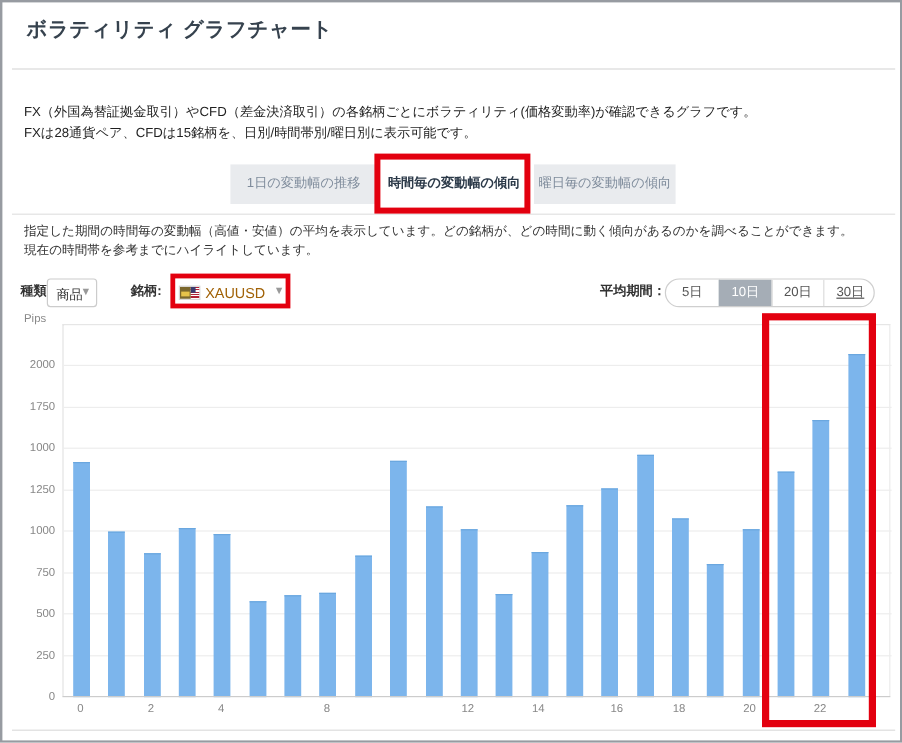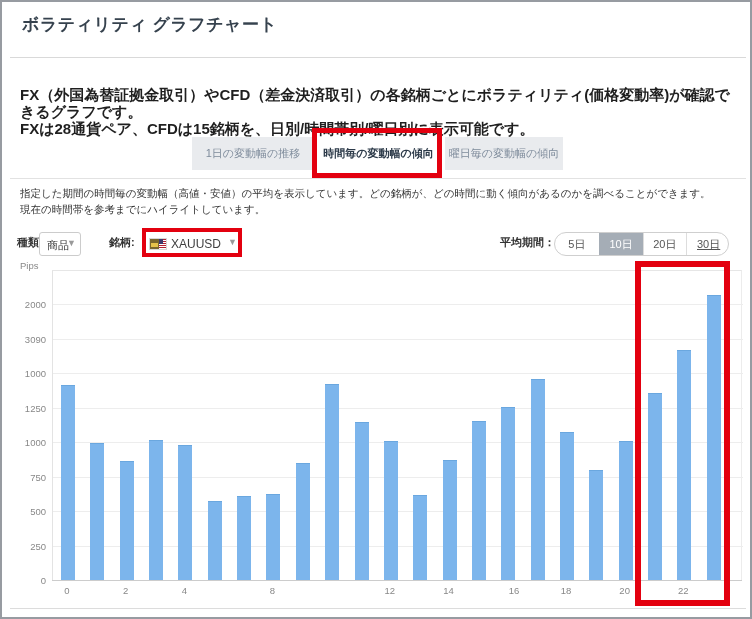--- a/index.html
+++ b/index.html
@@ -3,42 +3,42 @@
 <meta charset="utf-8">
 <style>
   * { margin:0; padding:0; box-sizing:border-box; }
   html,body { width:752px; height:619px; }
   body { font-family:"Liberation Sans","DejaVu Sans",sans-serif; background:#fff; }
   .screen { position:relative; width:752px; height:619px; border:2px solid #979ba1; background:#fff; overflow:hidden; }
 
   .page-title { position:absolute; left:20px; top:11px; font-size:17px; font-weight:bold; color:#36424e; letter-spacing:.5px; }
   .title-divider { position:absolute; left:8px; top:55px; width:736px; height:1px; background:#d9d9d9; }
 
-  .intro { position:absolute; left:18px; top:84px; width:720px; font-size:15px; line-height:17px; color:#1f1f1f;font-weight:bold; }
+  .intro { position:absolute; left:18px; top:84px; width:720px; font-size:11px; line-height:17px; color:#1f1f1f; }
 
   .tabs { position:absolute; left:0; top:135px; width:752px; height:33px; }
   .tab { position:absolute; top:0; height:33px; background:#e9ebee; color:#7e8b9b; font-size:11px; text-align:center; line-height:33px; cursor:pointer; }
   .tab.active { background:#fff; color:#2c3a49; font-weight:bold; }
   .tabs-underline { position:absolute; left:8px; top:176px; width:736px; height:1px; background:#e2e2e2; }
 
   .section-desc { position:absolute; left:18px; top:183px; width:720px; font-size:10.5px; line-height:16px; color:#333; }
 
   .filters { position:absolute; left:0; top:226px; width:752px; height:32px; }
   .filter-label { position:absolute; top:7px; font-size:11px; font-weight:bold; color:#333; }
   .dropdown { position:absolute; top:4px; height:24px; background:#fff; border:1px solid #ccc; border-radius:3px; font-size:11px; color:#333; cursor:pointer; }
   .dropdown .dd-text { position:absolute; left:7px; top:5px; }
   .dropdown .caret { position:absolute; right:4px; top:5px; color:#999; font-size:9px; }
   .symbol-dd { position:absolute; left:145px; top:4px; width:92px; height:24px; background:#fff; cursor:pointer; }
   .flag { position:absolute; left:2px; top:6px; width:18px; height:12px; overflow:hidden; border:1px solid #d8d8d8; }
   .flag .xau { position:absolute; left:0; top:0; width:9px; height:12px; background:#7a672c; }
   .flag .xau i { position:absolute; left:1px; top:4px; width:7px; height:4px; background:#e6c34a; }
   .flag .usa { position:absolute; left:9px; top:0; width:9px; height:12px;
     background:repeating-linear-gradient(#b22234 0 1px,#fff 1px 2px); }
   .flag .usa i { position:absolute; left:0; top:0; width:4px; height:5px; background:#3c3b6e; }
-  .symbol-dd .dd-text { position:absolute; left:24px; top:5px; font-size:12px; color:#404040; }
+  .symbol-dd .dd-text { position:absolute; left:24px; top:5px; font-size:12px; color:#a16207; }
   .symbol-dd .caret { position:absolute; right:2px; top:5px; color:#999; font-size:9px; }
 
   .period-group { position:absolute; left:552px; top:4px; width:175px; height:24px; border:1px solid #cfcfcf; border-radius:12px; background:#fff; overflow:hidden; }
   .period-btn { position:absolute; top:0; width:43.75px; height:24px; font-size:11px; color:#555; text-align:center; line-height:23px; cursor:pointer; border-left:1px solid #ddd; }
   .period-btn:first-child { border-left:none; }
   .period-btn.selected { background:#a5adb6; color:#fff; border-left-color:#a5adb6; }
 
   .chart { position:absolute; left:0; top:252px; width:752px; height:360px; }
   .ylabel-unit { position:absolute; left:18px; top:6px; font-size:9.5px; color:#888; }
   .plot { position:absolute; left:50px; top:16px; width:690px; height:310px; border-top:1px solid #e6e6e6; border-left:1px solid #e3e3e3; border-right:1px solid #ececec; }
@@ -147,21 +147,21 @@
       </div>
     <div class="axis-x"></div>
     <div id="yticks">
         <div class="ytick" style="left: 12px; top: 321px;">0</div>
         <div class="ytick" style="left: 12px; top: 286.556px;">250</div>
         <div class="ytick" style="left: 12px; top: 252.111px;">500</div>
         <div class="ytick" style="left: 12px; top: 217.667px;">750</div>
         <div class="ytick" style="left: 12px; top: 183.222px;">1000</div>
         <div class="ytick" style="left: 12px; top: 148.778px;">1250</div>
         <div class="ytick" style="left: 12px; top: 114.333px;">1000</div>
-        <div class="ytick" style="left: 12px; top: 79.8889px;">3090</div>
+        <div class="ytick" style="left: 12px; top: 79.8889px;">1750</div>
         <div class="ytick" style="left: 12px; top: 45.4444px;">2000</div>
       </div>
     <div id="xticks">
         <div class="xtick" style="left: 53px;">0</div>
         <div class="xtick" style="left: 111.7px;">2</div>
         <div class="xtick" style="left: 170.4px;">4</div>
         <div class="xtick" style="left: 258.45px;">8</div>
         <div class="xtick" style="left: 317.15px; margin-top: 36px;">10</div>
         <div class="xtick" style="left: 375.85px;">12</div>
         <div class="xtick" style="left: 434.55px;">14</div>

